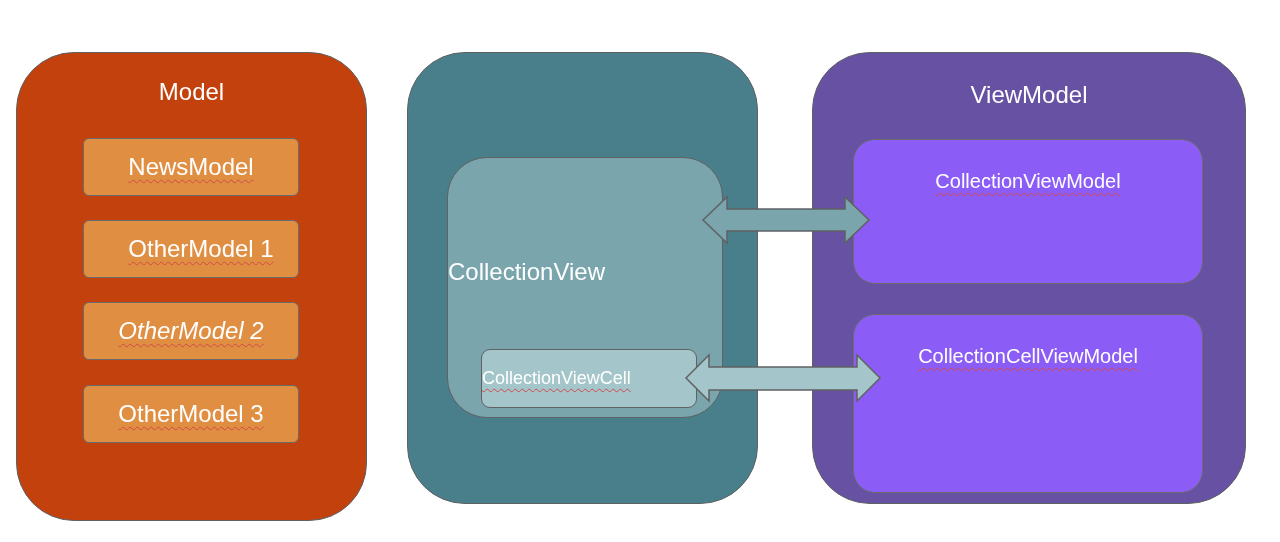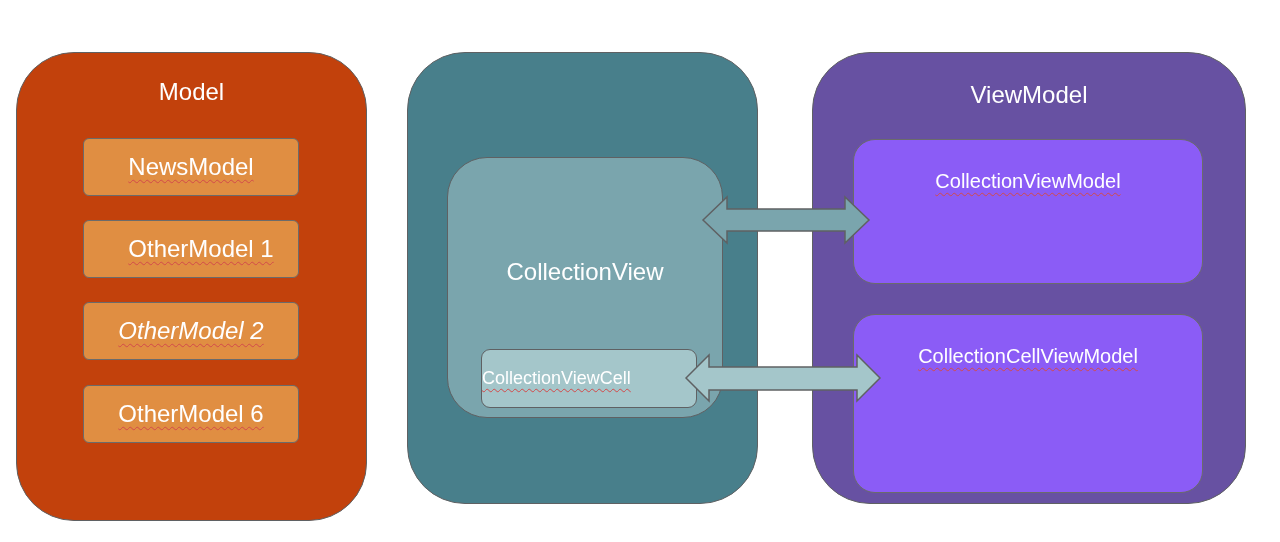--- a/index.html
+++ b/index.html
@@ -9,21 +9,21 @@
   .panel { border: 1.5px solid #5f6163; border-radius: 58px; }
   .model-panel { left: 16px; top: 52px; width: 351px; height: 469px; background: #c2410c; text-decoration: underline; }
   .view-panel { left: 407px; top: 52px; width: 351px; height: 452px; background: #487f8b; }
   .vm-panel { left: 812px; top: 52px; width: 434px; height: 452px; background: #6751a2; }
   .title { position: absolute; left: 0; right: 0; text-align: center; font-size: 24px; line-height: 30px; }
   .model-item { left: 83px; width: 216px; height: 58px; background: #e08e42; border: 1.5px solid #6b6b6b;
                 border-radius: 6px; display: flex; align-items: center; justify-content: center; font-size: 24px; }
   .squig { text-decoration: underline wavy #d24a4a; text-decoration-thickness: 1px; text-underline-offset: 4px; }
   .cv { left: 447px; top: 157px; width: 276px; height: 261px; background: #7aa5ad; border: 1.5px solid #5f6163;
         border-radius: 40px; }
-  .cv-label { position: absolute; left: 0; right: 0; top: 100px; text-align: center; font-size: 24px; }
+  .cv-label { position: absolute; left: 0; right: 0; top: 100px; text-align: left; font-size: 24px; }
   .cell { left: 481px; top: 349px; width: 216px; height: 59px; background: #a4c6ca; border: 1.5px solid #5f6163;
           border-radius: 9px; display: flex; align-items: center; justify-content: flex-start; font-size: 18px; }
   .vm-item { left: 853px; width: 350px; background: #8b5cf6; border: 1.5px solid #6b6b6b; border-radius: 22px;
              font-size: 20px; text-align: center; }
   .vm-item span { display: inline-block; margin-top: 30px; }
   svg.arrows { position: absolute; left: 0; top: 0; width: 1280px; height: 542px; pointer-events: none; }
 </style>
 </head>
 <body>
 
@@ -33,21 +33,21 @@
 <div class="abs model-item" style="top:138px;">
   <span class="squig">NewsModel</span>
 </div>
 <div class="abs model-item" style="top:220px;padding-left:20px;">
   <span class="squig">OtherModel 1</span>
 </div>
 <div class="abs model-item" style="top:302px;font-style:italic;">
   <span class="squig">OtherModel 2</span>
 </div>
 <div class="abs model-item" style="top:385px;">
-  <span class="squig">OtherModel 6</span>
+  <span class="squig">OtherModel 3</span>
 </div>
 
 <div class="abs panel view-panel">
 </div>
 <div class="abs cv">
   <div class="cv-label">CollectionView</div>
 </div>
 
 <div class="abs panel vm-panel">
   <div class="title" style="top:27px;">ViewModel</div>

